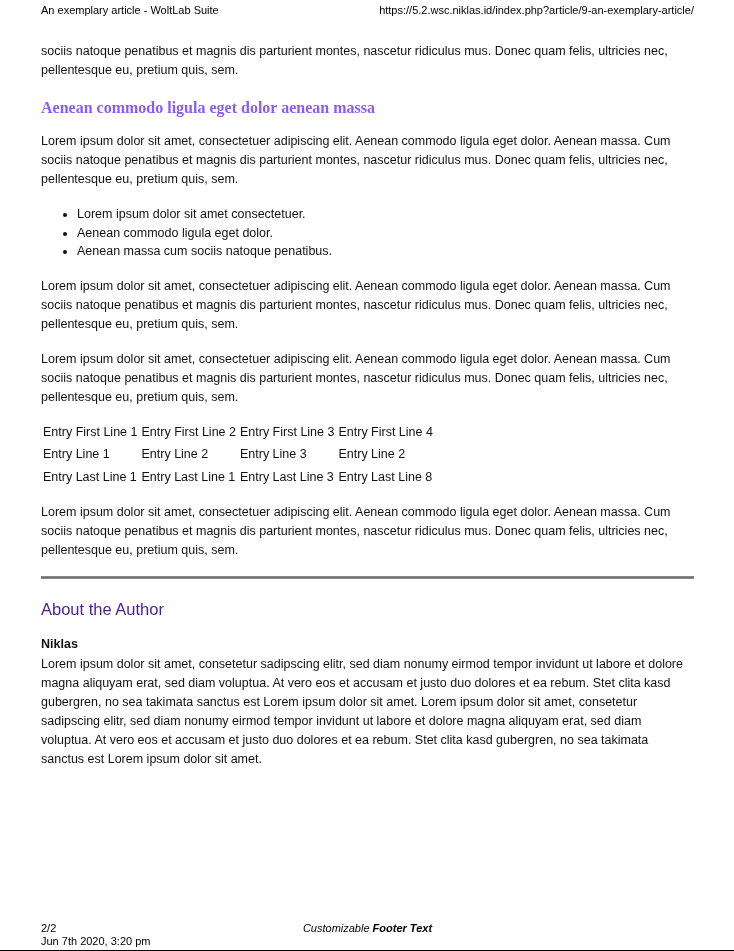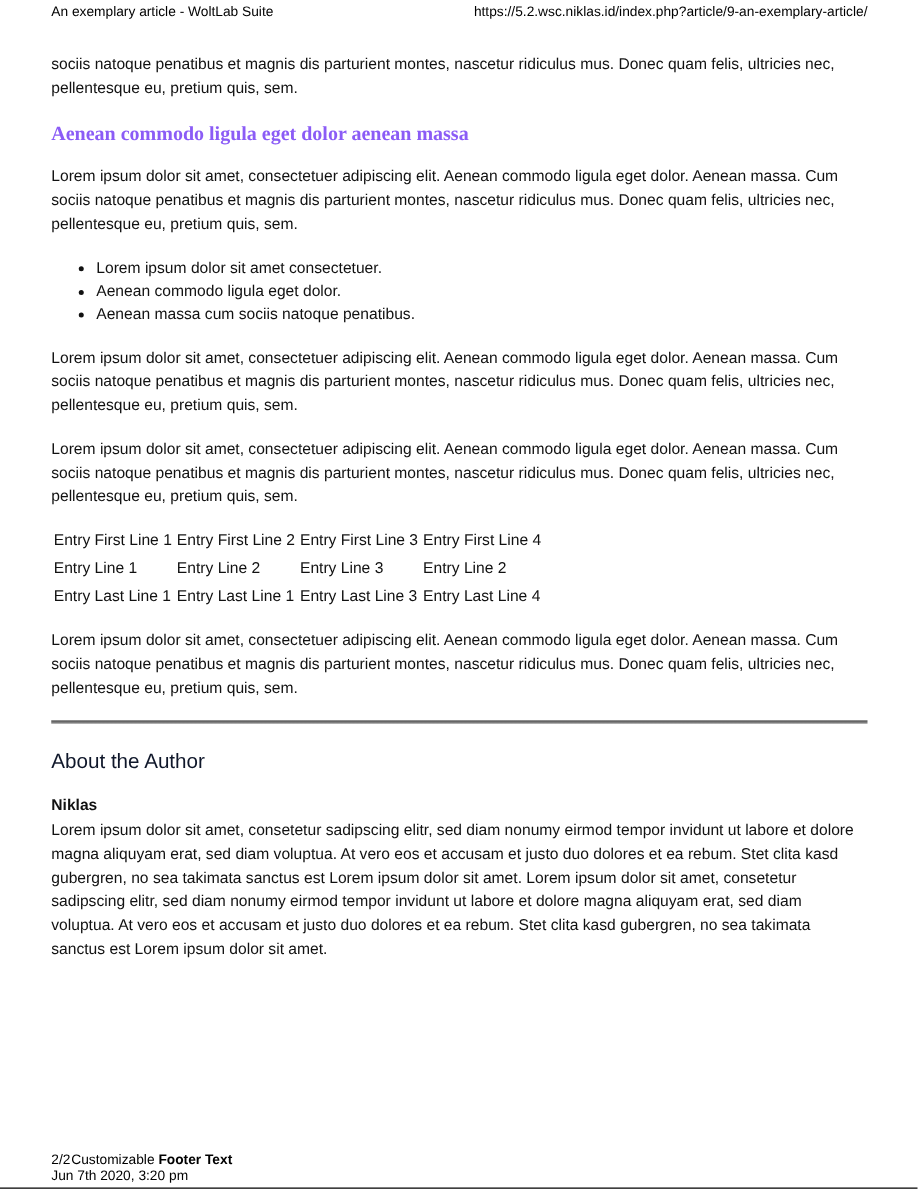--- a/index.html
+++ b/index.html
@@ -22,28 +22,28 @@
       font-size: 16px; line-height: 24px; margin: 11px 0 12px 0; color: #8b5cf6;
     }
     .content ul { margin: 0 0 16px 0; padding-left: 36px; }
     .content ul li { line-height: 18.5px; }
     table.entries { border-collapse: collapse; margin: -2px 0 15px 0; }
     table.entries td { padding: 1px 2px; font-size: 12.5px; line-height: 20.5px; white-space: nowrap; }
     hr.divider {
       border: none; height: 3px; margin: 6px 0 20px 0;
       background: linear-gradient(#a0a0a0, #666 40%, #9a9a9a);
     }
-    .about-title { font-size: 16.5px; line-height: 20px; margin: 0 0 16px 0; color: #0f172a; }
+    .about-title { font-size: 16.5px; line-height: 20px; margin: 0 0 16px 0; color: #4c1d95; }
     .author-name { font-weight: bold; font-size: 12.5px; margin: 0 0 1px 0; }
     .print-footer {
       position: absolute; bottom: 3px; left: 41px; right: 40px;
       display: flex; justify-content: space-between;
       font-size: 11px; line-height: 13px; color: #000; flex-direction: column;
     }
-    .footer-center { position: absolute; left: 16px; right: 0; text-align: left; top: 0; }
+    .footer-center { position: absolute; left: 0; right: 0; text-align: center; top: 0; font-style: italic; }
     .footer-center b { font-weight: bold; }
     .bottom-rule { position: absolute; bottom: 0; left: 0; right: 0; height: 1px; background: #000; }
   </style>
 </head>
 <body>
 
 <div class="print-header">
   <span>An exemplary article - WoltLab Suite</span>
   <span>https://5.2.wsc.niklas.id/index.php?article/9-an-exemplary-article/</span>
 </div>
@@ -70,21 +70,21 @@
       <tr>
         <td>Entry Line 1</td>
         <td>Entry Line 2</td>
         <td>Entry Line 3</td>
         <td>Entry Line 2</td>
       </tr>
       <tr>
         <td>Entry Last Line 1</td>
         <td>Entry Last Line 1</td>
         <td>Entry Last Line 3</td>
-        <td>Entry Last Line 4</td>
+        <td>Entry Last Line 8</td>
       </tr>
     </tbody>
   </table>
   <p>Lorem ipsum dolor sit amet, consectetuer adipiscing elit. Aenean commodo ligula eget dolor. Aenean massa. Cum sociis natoque penatibus et magnis dis parturient montes, nascetur ridiculus mus. Donec quam felis, ultricies nec, pellentesque eu, pretium quis, sem.</p>
   <hr class="divider">
   <div class="about-title">About the Author</div>
   <div class="author-name">Niklas</div>
   <p>Lorem ipsum dolor sit amet, consetetur sadipscing elitr, sed diam nonumy eirmod tempor invidunt ut labore et dolore magna aliquyam erat, sed diam voluptua. At vero eos et accusam et justo duo dolores et ea rebum. Stet clita kasd gubergren, no sea takimata sanctus est Lorem ipsum dolor sit amet. Lorem ipsum dolor sit amet, consetetur sadipscing elitr, sed diam nonumy eirmod tempor invidunt ut labore et dolore magna aliquyam erat, sed diam voluptua. At vero eos et accusam et justo duo dolores et ea rebum. Stet clita kasd gubergren, no sea takimata sanctus est Lorem ipsum dolor sit amet.</p>
 </div>
 

